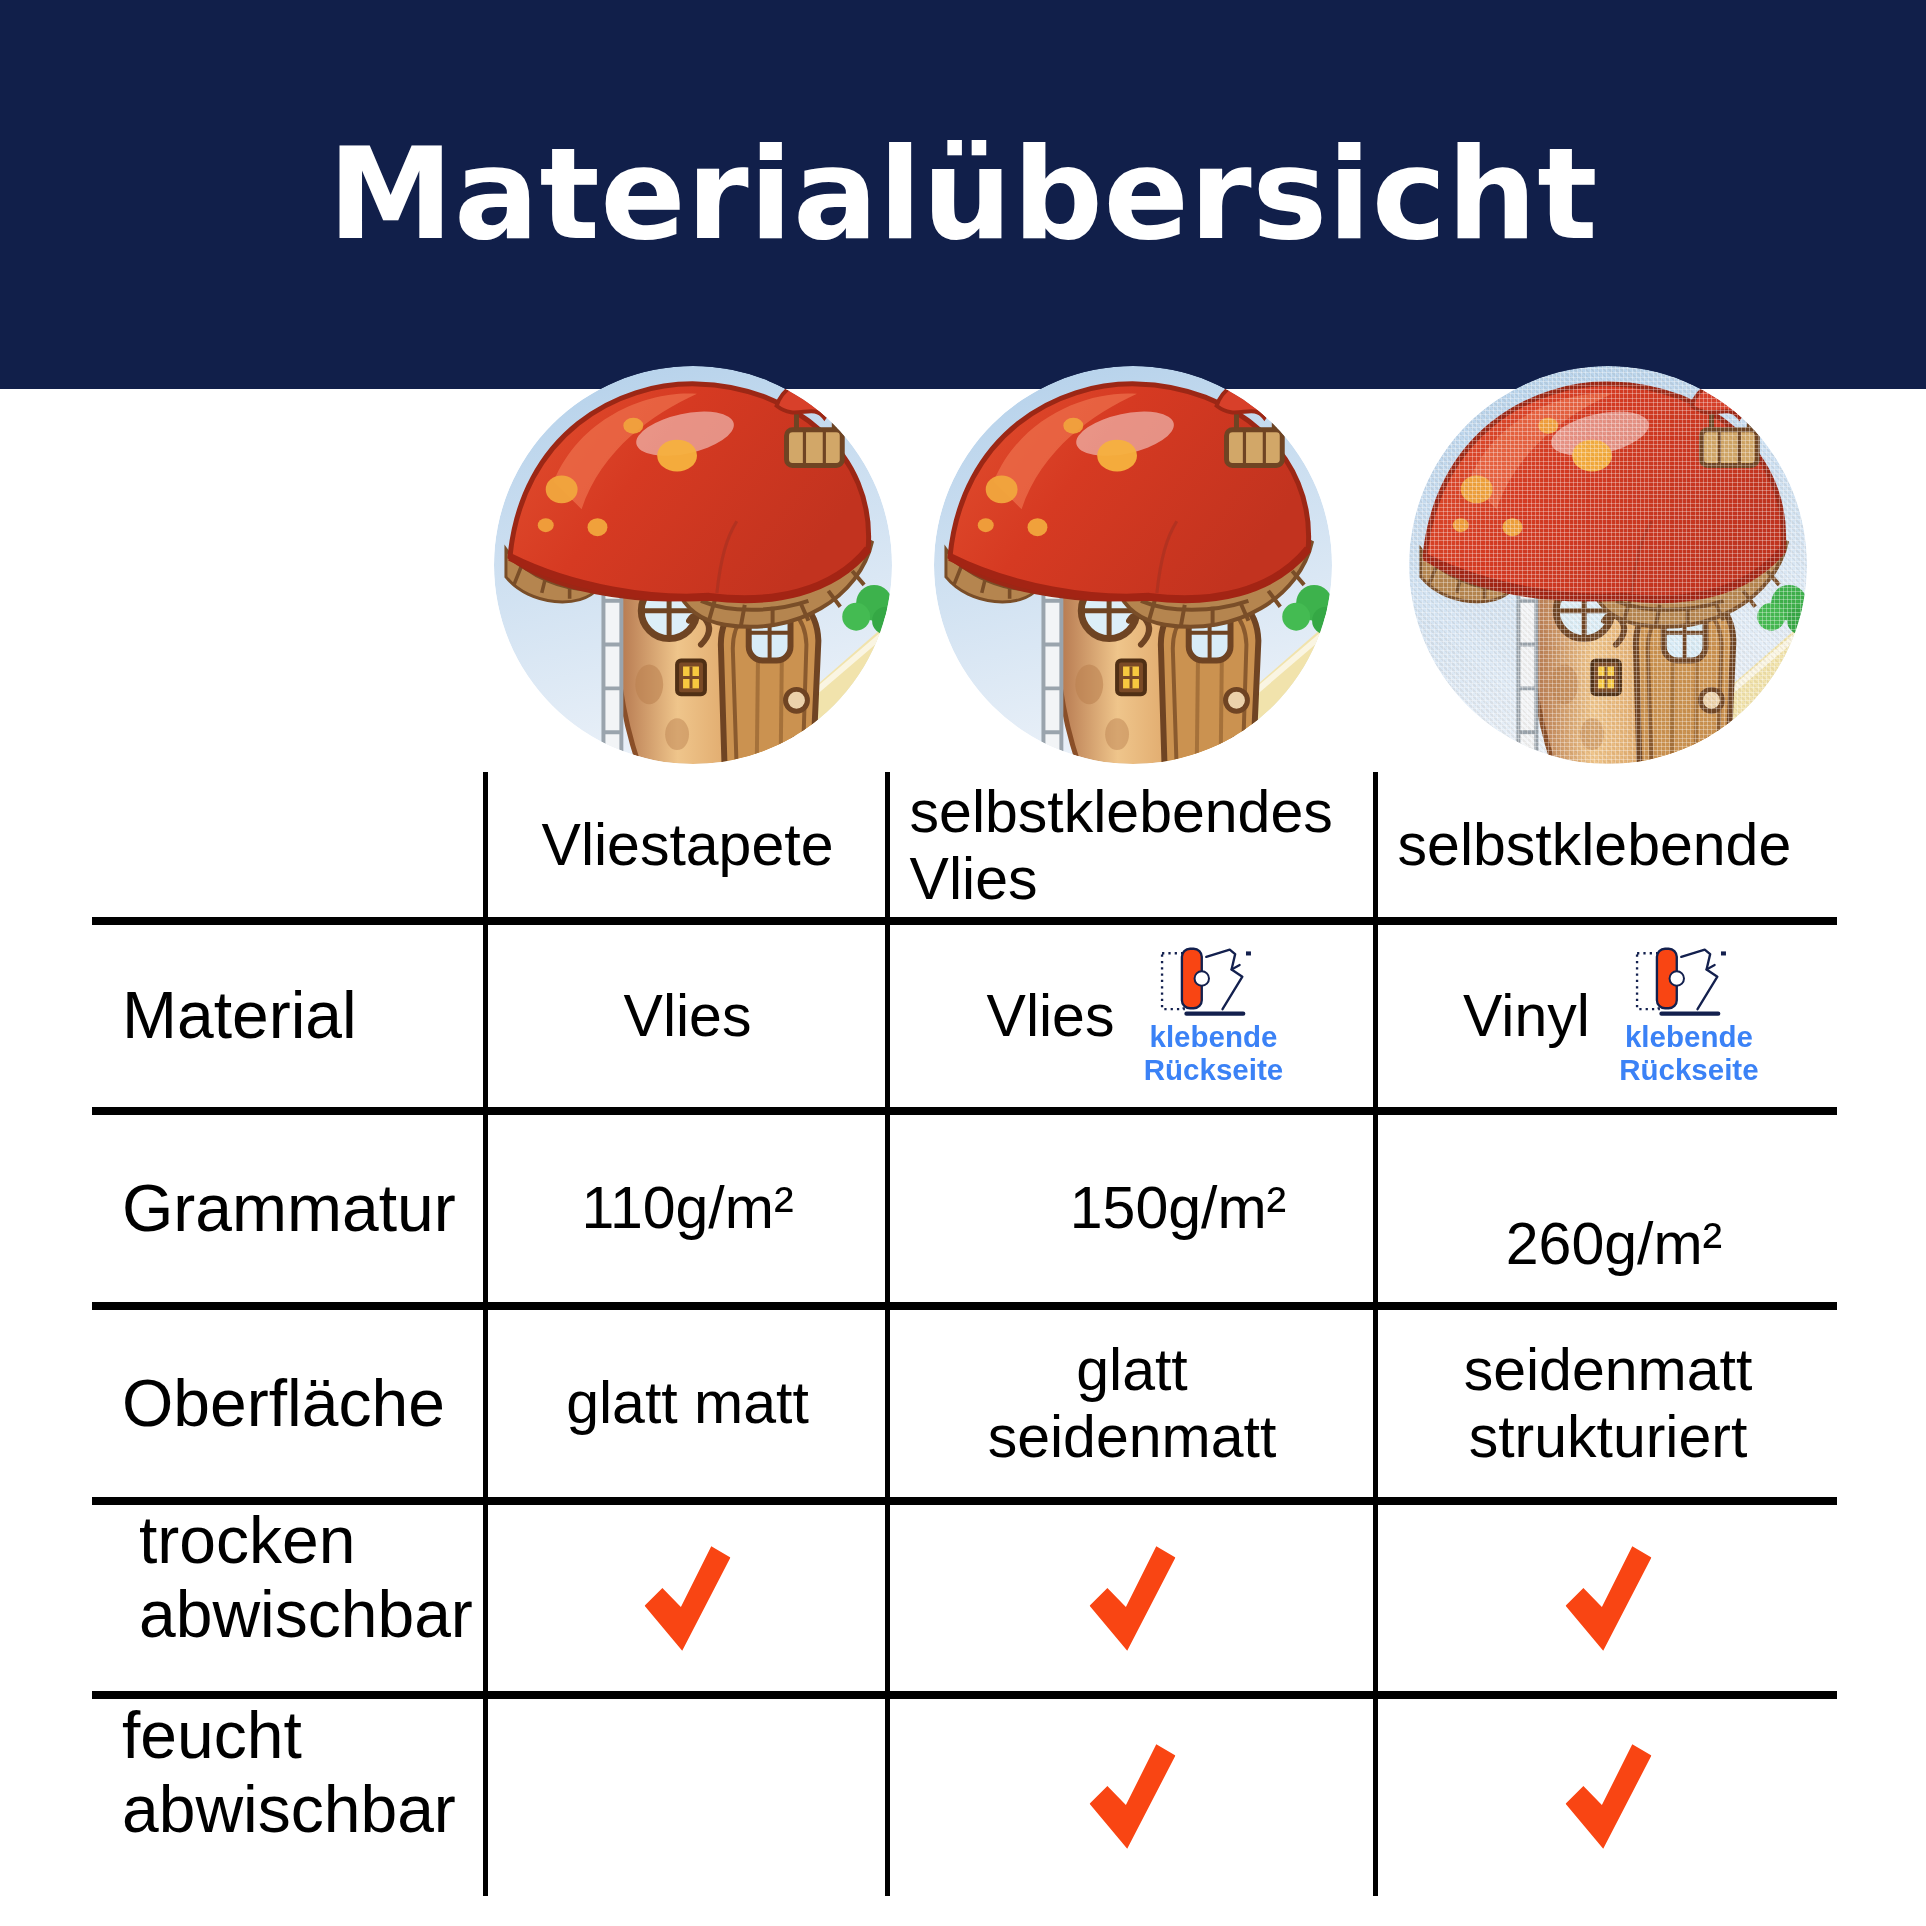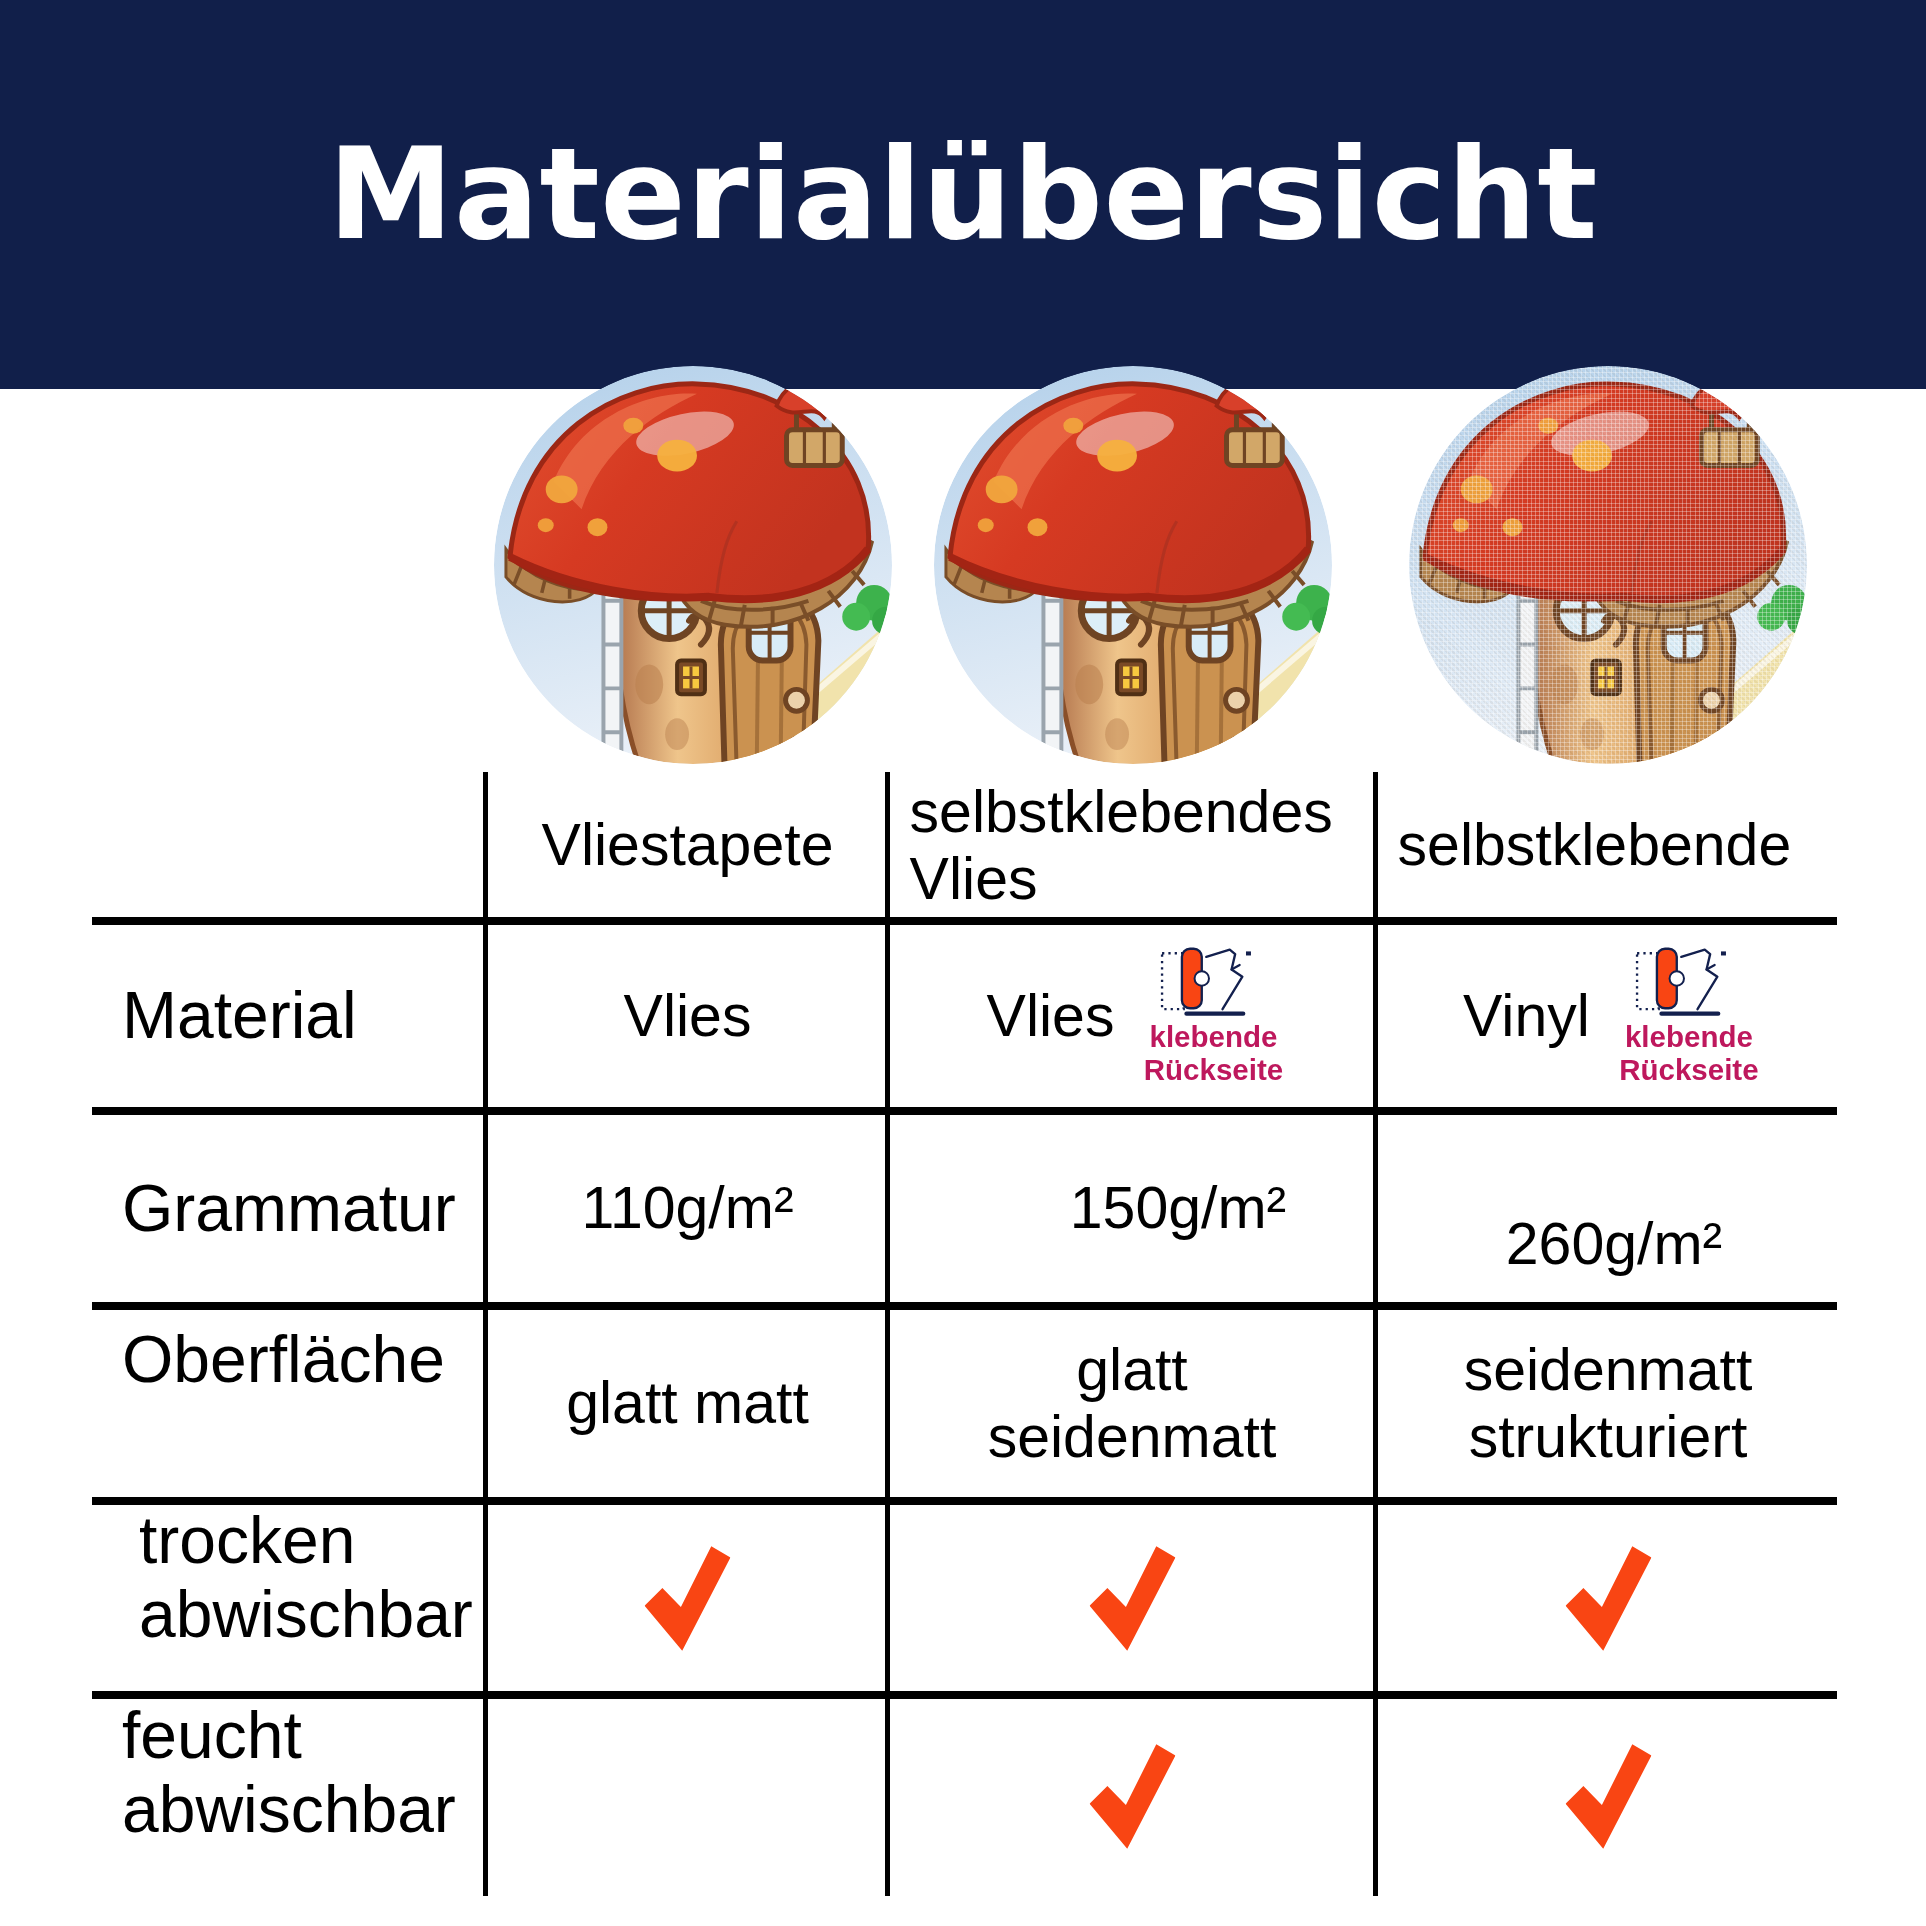--- a/index.html
+++ b/index.html
@@ -48,21 +48,21 @@
   .two-line{flex-direction:column;justify-content:center;}
   .two-line.start{align-items:flex-start;}
   .two-line.center{align-items:center;text-align:center;}
   .row-label{font-size:66px;}
   .val-with-badge{gap:35px;}
 
   
   .badge{display:flex;flex-direction:column;align-items:center;width:128px;}
   .badge svg{width:109px;height:74px;}
   .badge-line{
-    font-size:29.5px;font-weight:bold;color:#be185d;line-height:1.12;
+    font-size:29.5px;font-weight:bold;color:#3b82f6;line-height:1.12;
     white-space:nowrap;
   }
 
   
   .check{width:87px;height:109px;}
 </style>
 </head>
 <body>
 
 <svg width="0" height="0" style="position:absolute" aria-hidden="true">
@@ -233,21 +233,21 @@
 <div class="abs cell" style="left:491px;top:1115px;width:393px;height:187px;">
   <span>110g/m²</span>
 </div>
 <div class="abs cell" style="left:891px;top:1115px;width:482px;height:187px;padding-left:46px;">
   <span>150g/m²</span>
 </div>
 <div class="abs cell" style="left:1384px;top:1115px;width:460px;height:187px;margin-top:36px;">
   <span>260g/m²</span>
 </div>
 
-<div class="abs cell left row-label" style="left:122px;top:1266px;width:360px;height:187px;">
+<div class="abs cell left row-label" style="left:122px;top:1310px;width:360px;height:187px;">
   <span>Oberfläche</span>
 </div>
 <div class="abs cell" style="left:491px;top:1310px;width:393px;height:187px;">
   <span>glatt matt</span>
 </div>
 <div class="abs cell two-line center" style="left:891px;top:1310px;width:482px;height:187px;">
   <span>glatt</span>
   <span>seidenmatt</span>
 </div>
 <div class="abs cell two-line center" style="left:1378px;top:1310px;width:460px;height:187px;">

